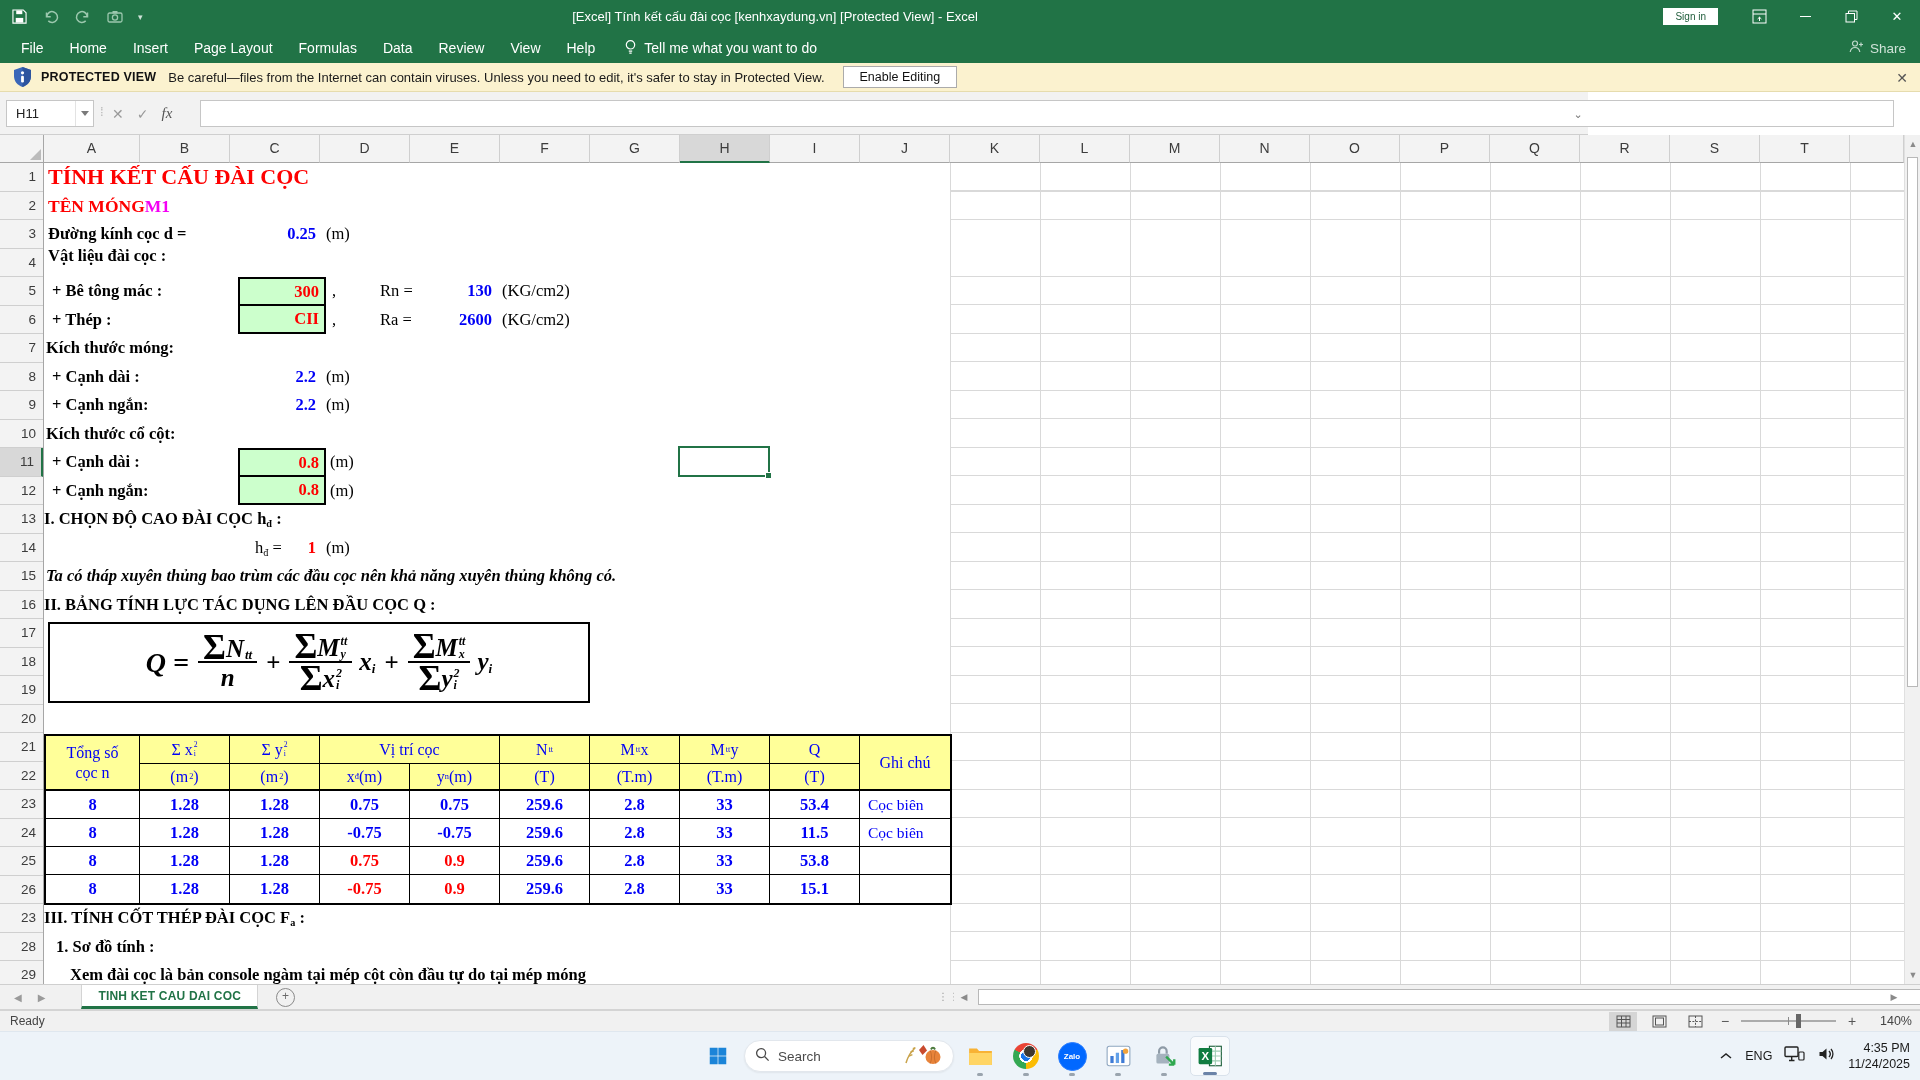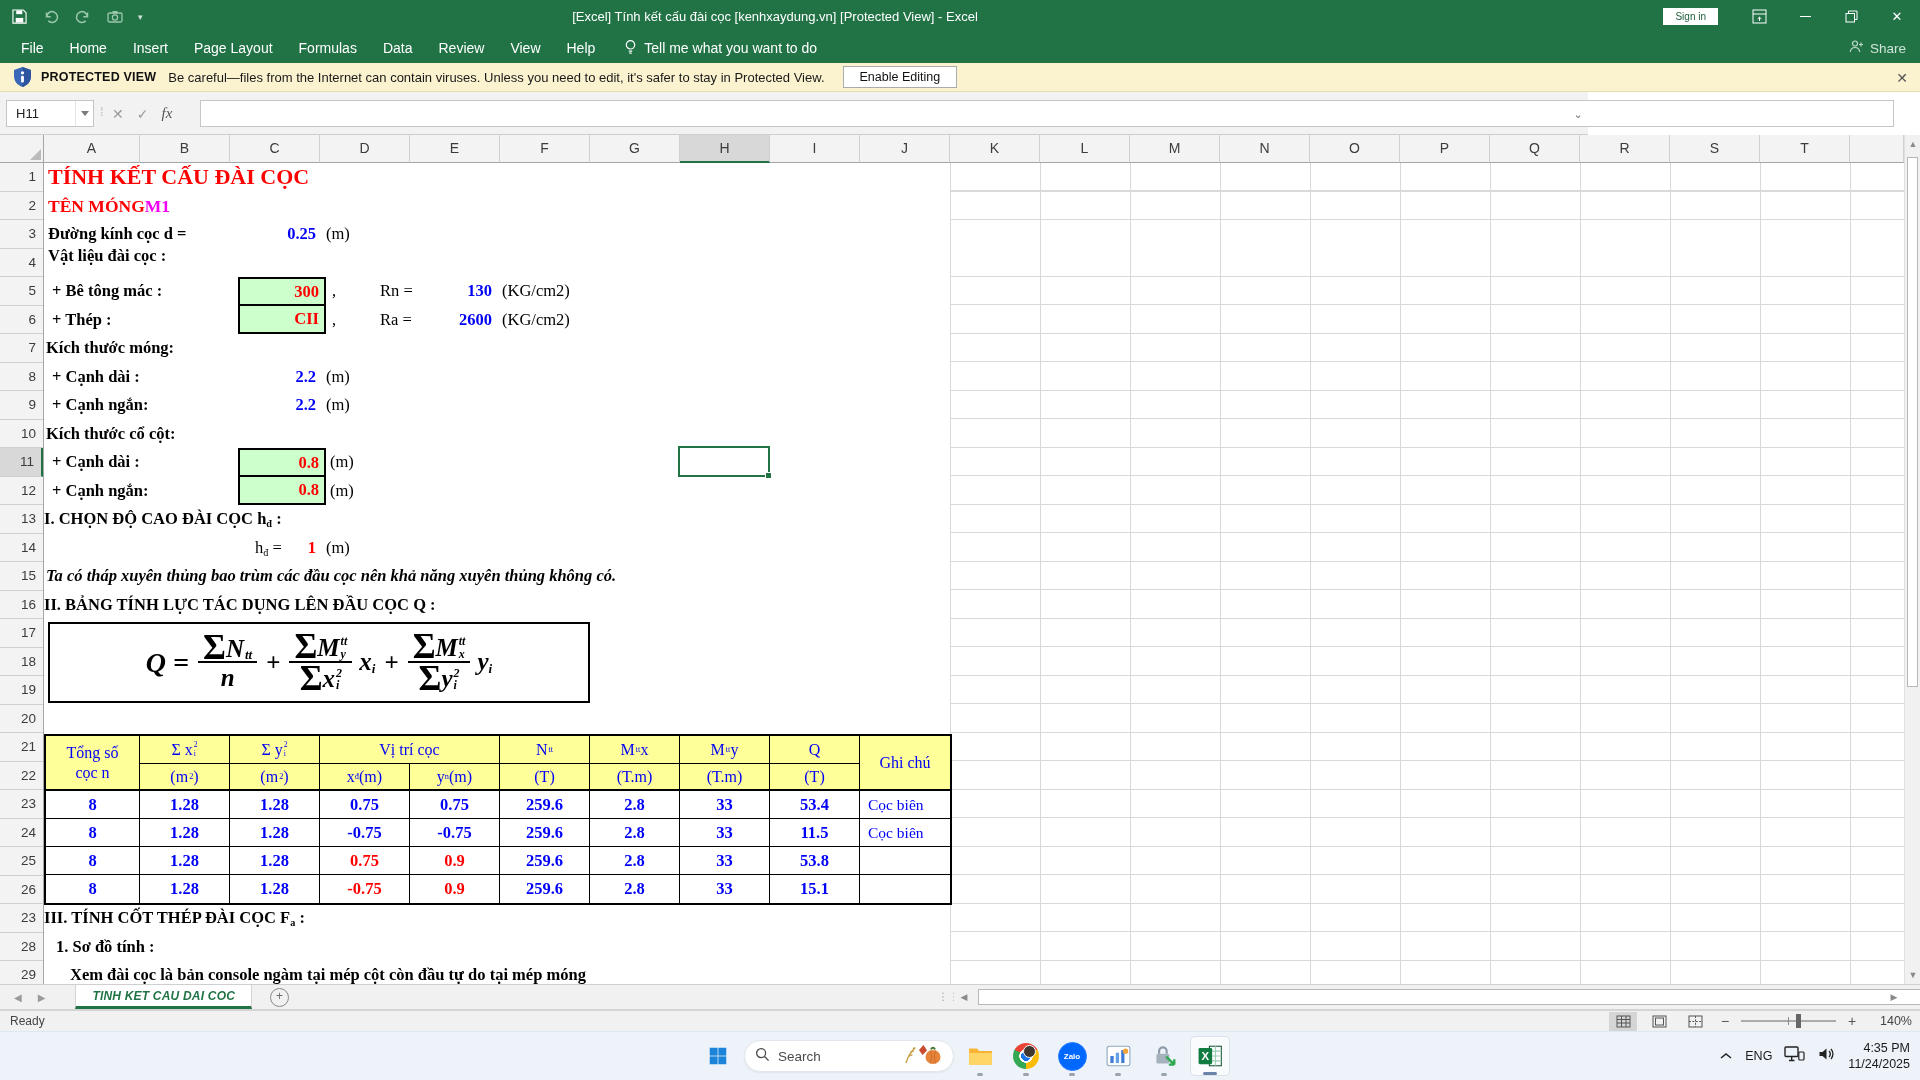--- a/index.html
+++ b/index.html
@@ -104,22 +104,22 @@
   .selbox .handle{position:absolute;right:-4px;bottom:-4px;width:7px;height:7px;background:#217346;border:1px solid #fff;box-sizing:border-box;}
   
   .vscroll{position:absolute;right:0;top:135px;width:16px;height:849px;background:#F1F1F1;border-left:1px solid #E0E0E0;box-sizing:border-box;}
   .vthumb{position:absolute;left:2px;top:22px;width:11px;height:530px;background:#fff;border:1px solid #B8B8B8;box-sizing:border-box;}
   .sarrow{position:absolute;color:#8a8a8a;font-size:9px;width:16px;text-align:center;}
   
   .tabstrip{position:absolute;left:0;top:984px;width:1920px;height:26px;background:#F1F1F1;border-top:1px solid #CFCFCF;
             border-bottom:1px solid #D4D4D4;box-sizing:border-box;display:flex;align-items:stretch;}
   .tabnav{display:flex;align-items:center;gap:16px;padding:0 14px;color:#9a9a9a;font-size:10px;}
   .sheettab{background:#fff;border-right:1px solid #D4D4D4;border-left:1px solid #D4D4D4;border-bottom:3px solid #217346;
-            box-sizing:border-box;display:flex;align-items:center;padding:0 16px;margin-left:16px;
-            color:#217346;font-weight:bold;font-size:12px;letter-spacing:.2px;font-style:italic;}
+            box-sizing:border-box;display:flex;align-items:center;padding:0 16px;margin-left:22px;
+            color:#217346;font-weight:bold;font-size:12px;letter-spacing:.2px;}
   .addsheet{width:17px;height:17px;border:1px solid #8a8a8a;border-radius:50%;color:#6a6a6a;font-size:12px;line-height:15px;
             text-align:center;align-self:center;margin-left:18px;}
   .hsplit{position:absolute;left:938px;top:6px;color:#9a9a9a;font-size:10px;letter-spacing:1px;}
   .hscroll{position:absolute;left:954px;top:3px;width:950px;height:18px;background:#F1F1F1;}
   .hthumb{position:absolute;left:24px;top:1px;width:1822px;height:16px;background:#fff;border:1px solid #B8B8B8;box-sizing:border-box;}
   
   .statusbar{position:absolute;left:0;top:1010px;width:1920px;height:21px;background:#F1F1F1;border-top:1px solid #D4D4D4;
              box-sizing:border-box;display:flex;align-items:center;font-size:12px;color:#444;}
   .ready{padding-left:10px;}
   .sright{position:absolute;right:4px;display:flex;align-items:center;gap:8px;}

